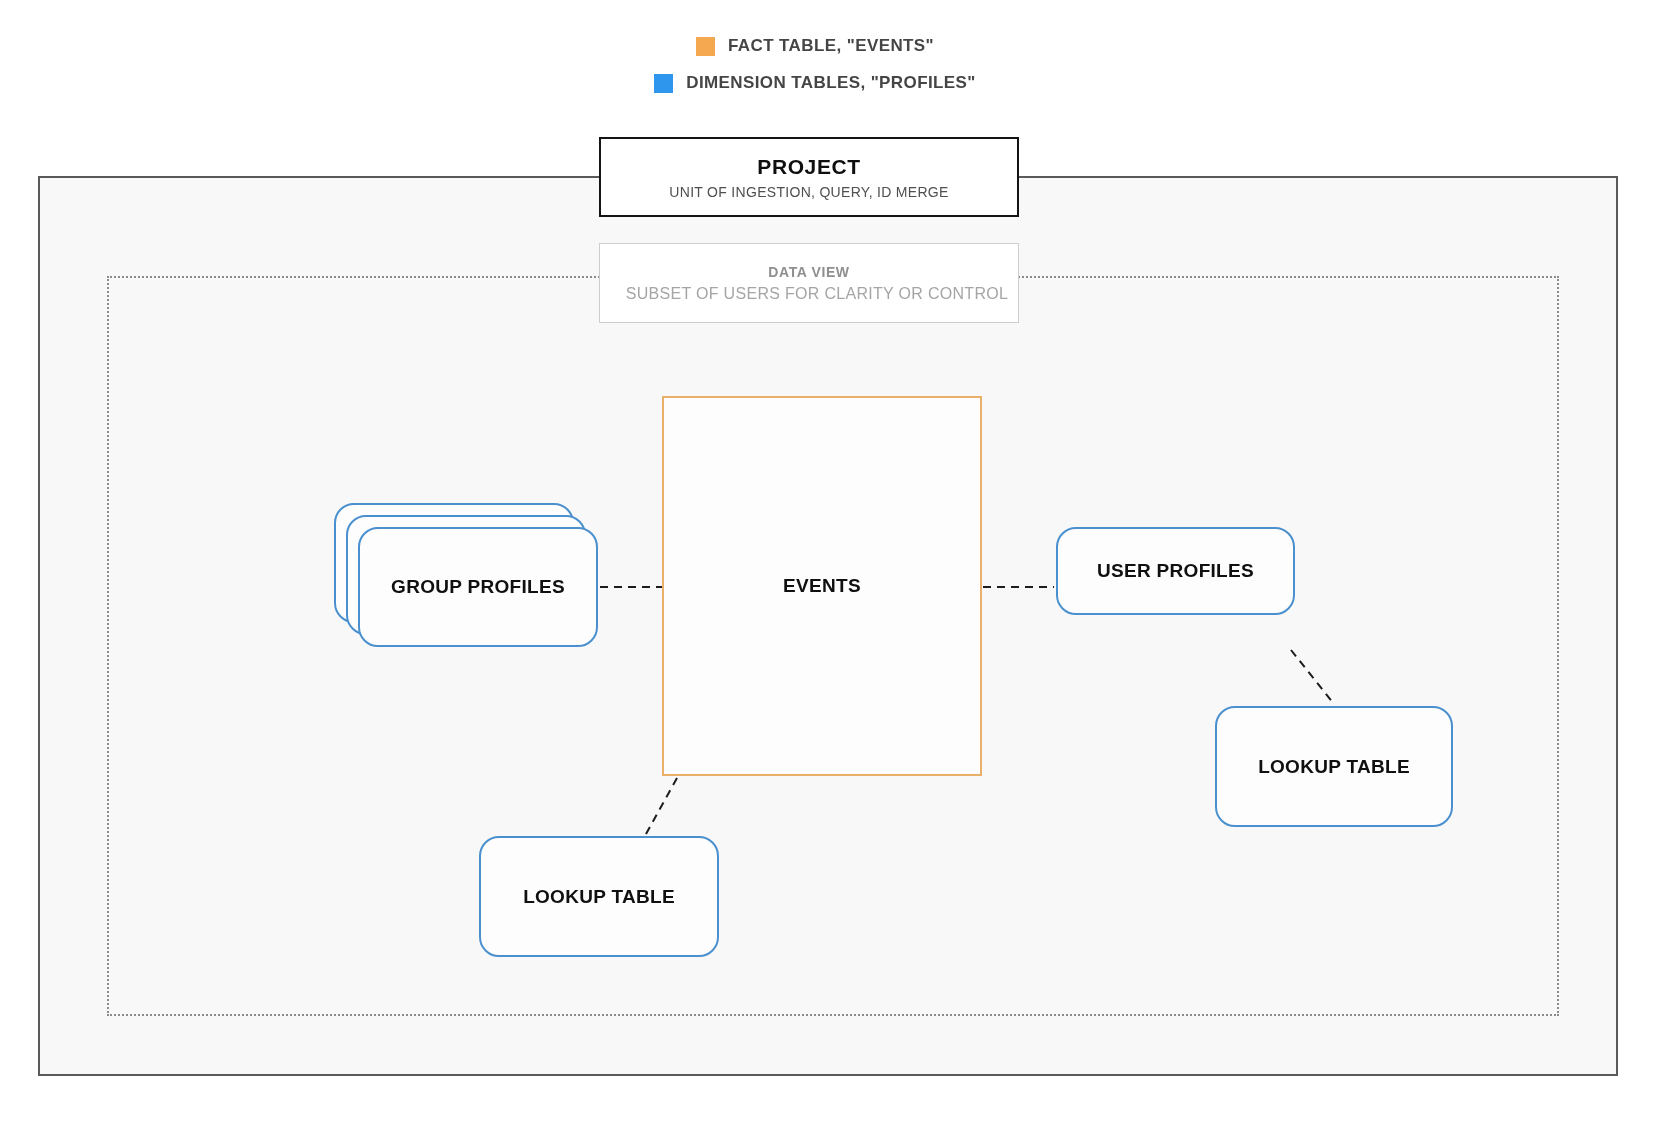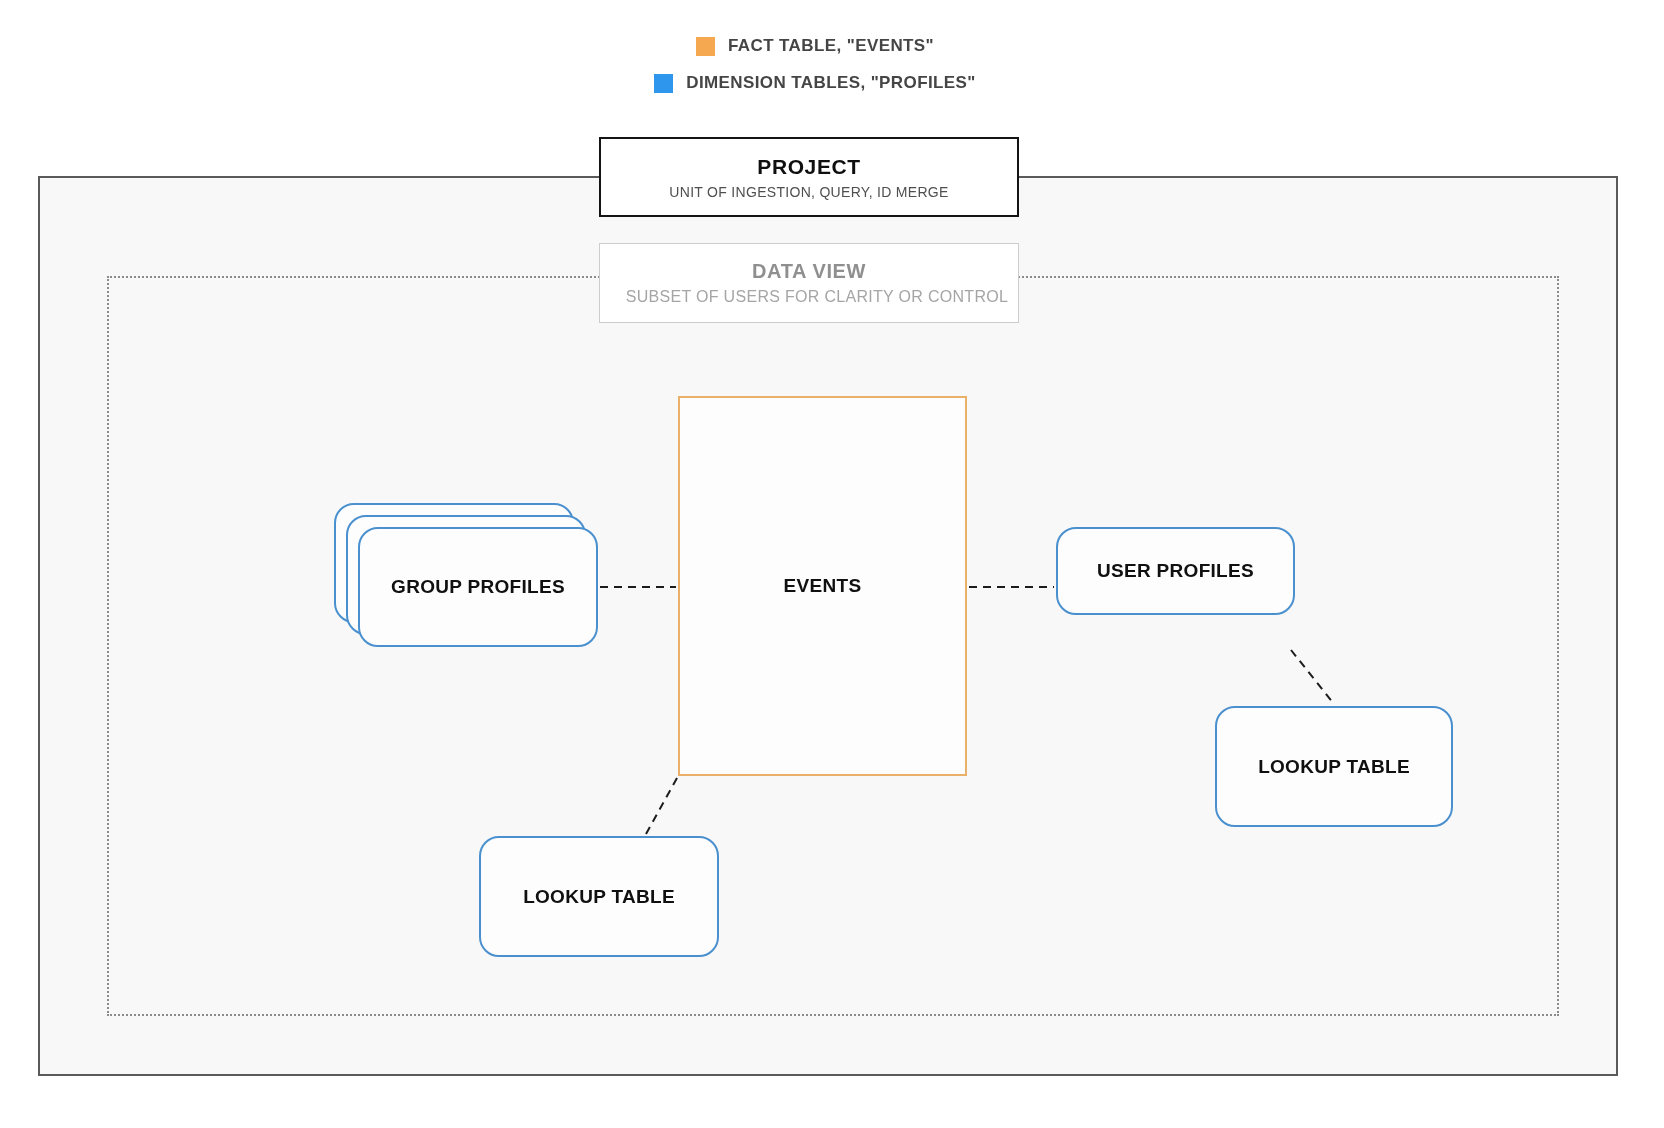--- a/index.html
+++ b/index.html
@@ -37,37 +37,37 @@
   .header-box{
     position:absolute;left:599px;width:420px;height:80px;
     background:#ffffff;
     display:flex;flex-direction:column;align-items:center;justify-content:center;
     gap:5px;z-index:6;
   }
   .project-box{top:137px;border:2px solid #141414;}
   .dataview-box{top:243px;border:1.5px solid #cdcdcd;}
   .project-box .hb-title{font-size:21px;font-weight:700;color:#0f0f0f;letter-spacing:.6px;}
   .project-box .hb-sub{font-size:14px;color:#4f4f4f;letter-spacing:.3px;}
-  .dataview-box .hb-title{font-size:20px;font-weight:700;color:#8f8f8f;letter-spacing:.6px;}
+  .dataview-box .hb-title{font-size:14px;font-weight:700;color:#8f8f8f;letter-spacing:.6px;}
   .dataview-box .hb-sub{font-size:16px;color:#a5a5a5;letter-spacing:.3px;margin-left:16px;}
   
   .connectors{position:absolute;left:0;top:0;z-index:4;}
   .connectors line{stroke:#1c1c1c;stroke-width:2;stroke-dasharray:8 6;}
   
   .node{
     position:absolute;background:#fdfdfe;
     display:flex;align-items:center;justify-content:center;
     z-index:5;
   }
   .node-label{
     font-size:19px;font-weight:700;color:#101010;letter-spacing:.3px;
     text-align:center;white-space:nowrap;
   }
   .events-box{
-    left:678px;top:396px;width:289px;height:380px;
+    left:662px;top:396px;width:320px;height:380px;
     border:2px solid var(--events-border-orange,#E9B06A);
   }
   .blue-card{
     border:2px solid var(--node-border-blue,#4A90CE);
     border-radius:20px;
   }
   .user-profiles{left:1056px;top:527px;width:239px;height:88px;}
   .lookup-right{left:1215px;top:706px;width:238px;height:121px;}
   .lookup-bottom{left:479px;top:836px;width:240px;height:121px;}
   

